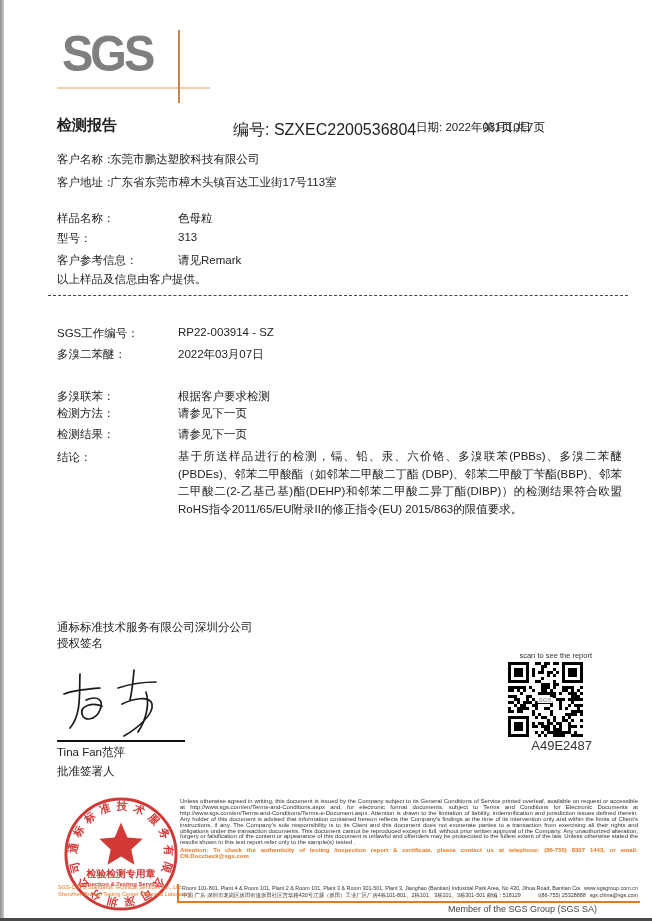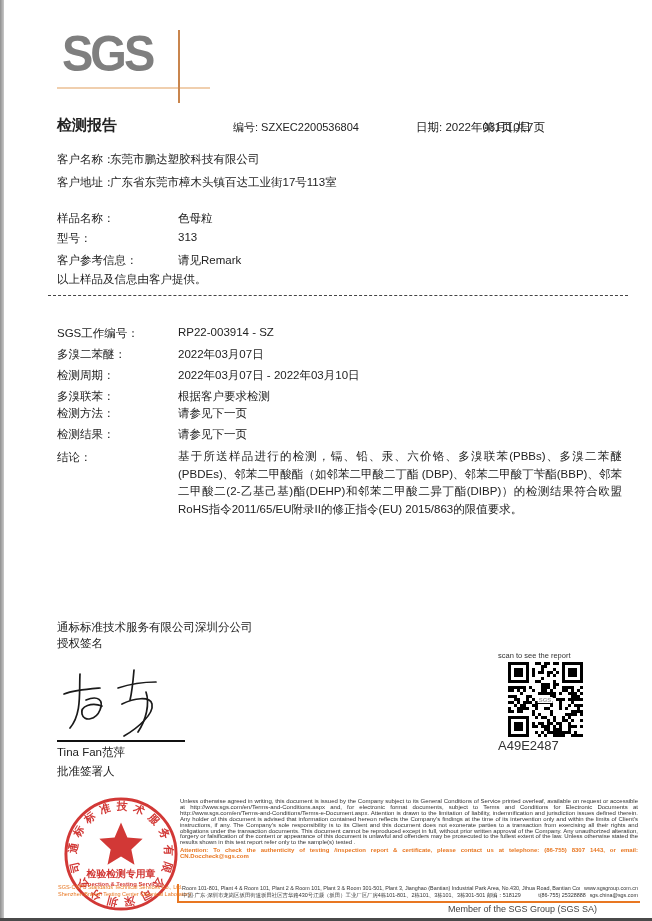--- a/index.html
+++ b/index.html
@@ -10,21 +10,21 @@
   .edge-left{position:absolute;left:0;top:0;width:4px;height:100%;background:linear-gradient(90deg,#8f8f8f,#c9c9c9);}
   .edge-bottom{position:absolute;left:0;bottom:0;width:100%;height:3px;background:#4a4a4a;}
 
   
   .logo{position:absolute;left:62px;top:28px;font-size:47px;font-weight:bold;color:#7f7f7f;letter-spacing:-3px;transform:scaleY(1.08);transform-origin:top left;line-height:1;}
   .logo-hline{position:absolute;left:57px;top:87px;width:153px;height:2px;background:#f0cfae;}
   .logo-vline{position:absolute;left:178px;top:30px;width:2px;height:73px;background:#c9854d;}
 
   
   .rpt-title{position:absolute;left:57px;top:116px;font-size:15px;font-weight:bold;}
-  .hdr-no{position:absolute;left:233px;top:120px;font-size:11px;}
+  .hdr-no{position:absolute;left:233px;top:120px;font-size:16px;}
   .hdr-date{position:absolute;left:404px;top:120px;font-size:11.5px;margin-left:12px;}
   .hdr-page{position:absolute;left:483px;top:120px;font-size:11.5px;}
 
   .row{position:absolute;left:57px;display:flex;font-size:11.5px;white-space:nowrap;}
   .row .lb{flex:0 0 auto;}
   .cust .lb{width:53px;}
   .wide .lb{width:121px;}
   .note{position:absolute;left:57px;font-size:11.5px;}
   .dashline{position:absolute;left:48px;top:295px;width:580px;border-top:1px dashed #444;}
 
@@ -33,21 +33,21 @@
 
   
   .sig-company{position:absolute;left:57px;top:620px;font-size:11.5px;}
   .sig-auth{position:absolute;left:57px;top:636px;font-size:11.5px;}
   .sig-svg{position:absolute;left:58px;top:662px;}
   .sig-line{position:absolute;left:57px;top:740px;width:128px;height:2px;background:#111;}
   .sig-name{position:absolute;left:57px;top:745px;font-size:11.5px;}
   .sig-role{position:absolute;left:57px;top:764px;font-size:11.5px;}
 
   
-  .qr-wrap{position:absolute;left:498px;top:651px;width:94px;text-align:left;}
+  .qr-wrap{position:absolute;left:498px;top:651px;width:94px;text-align:right;}
   .qr-caption{font-size:7.5px;color:#333;}
   .qr-box{position:relative;width:75px;height:75px;margin:2px auto 0 auto;}
   .qr-overlay{position:absolute;left:50%;top:50%;transform:translate(-50%,-50%);background:#fff;padding:0 1px;font-size:6px;font-weight:bold;color:#9a9a9a;letter-spacing:0;}
   .qr-code{font-size:13px;color:#333;margin-top:1px;}
 
   
   .legal{position:absolute;left:180px;top:799px;width:458px;font-size:6px;line-height:5.9px;text-align:justify;color:#333;}
   .attention{color:#e87722;font-weight:bold;margin-top:2px;}
   .addr{position:absolute;left:182px;top:885px;width:456px;font-size:5.4px;line-height:7px;color:#333;white-space:nowrap;}
   .addr .r{display:flex;}
@@ -100,24 +100,20 @@
   <div class="note" style="top:272px">以上样品及信息由客户提供。</div>
   <div class="dashline"></div>
 
   <div class="row wide" style="top:326px">
     <span class="lb">SGS工作编号：</span>
     <span>RP22-003914 - SZ</span>
   </div>
   <div class="row wide" style="top:347px">
     <span class="lb">多溴二苯醚：</span>
     <span>2022年03月07日</span>
-  </div>
-  <div class="row wide" style="top:368px">
-    <span class="lb">检测周期：</span>
-    <span>2022年03月07日 - 2022年03月10日</span>
   </div>
   <div class="row wide" style="top:389px">
     <span class="lb">多溴联苯：</span>
     <span>根据客户要求检测</span>
   </div>
   <div class="row wide" style="top:406px">
     <span class="lb">检测方法：</span>
     <span>请参见下一页</span>
   </div>
   <div class="row wide" style="top:427px">

